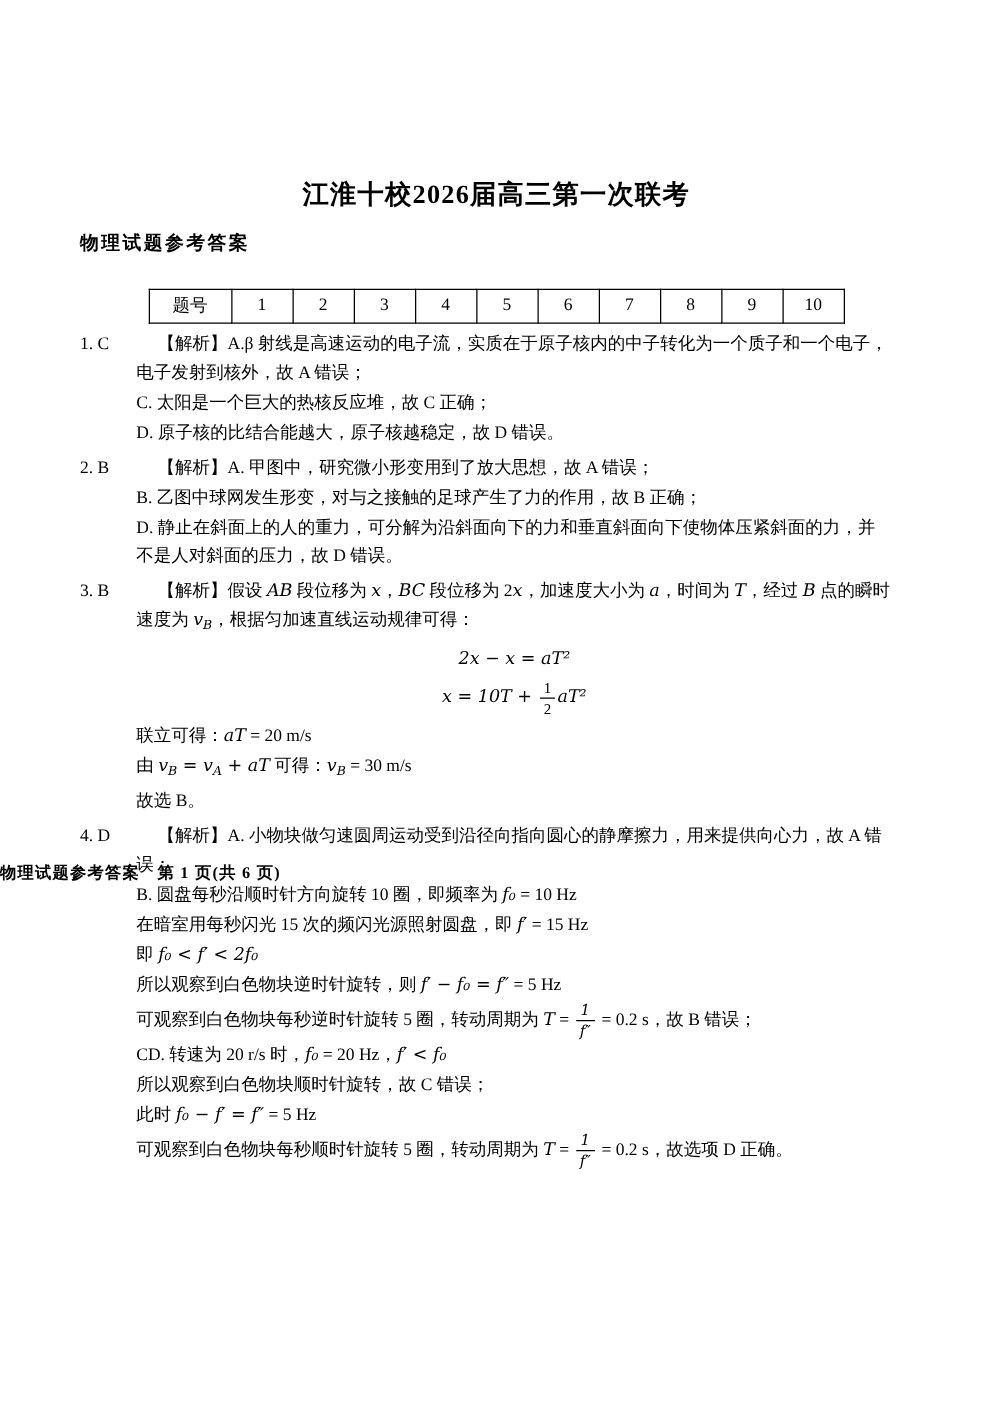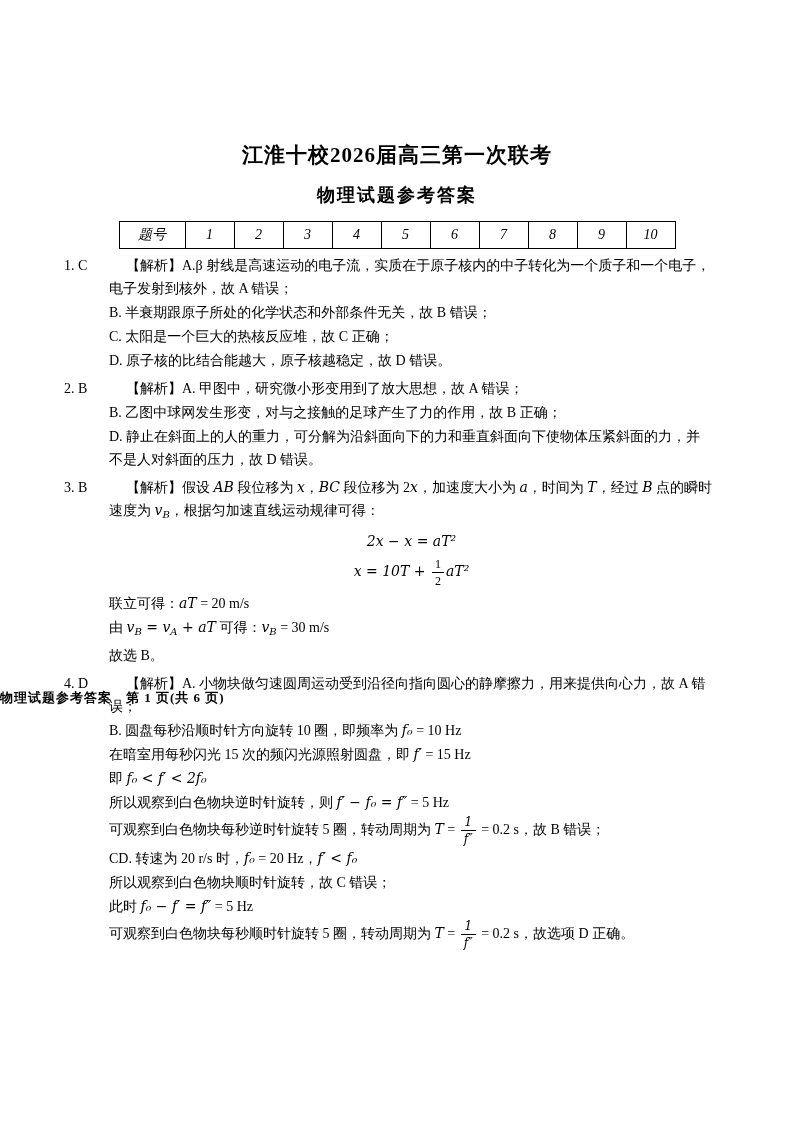--- a/index.html
+++ b/index.html
@@ -10,24 +10,24 @@
     color:#000;
     position:relative;
     overflow:hidden;
   }
   .page { position:relative; width:794px; height:811px; padding:143px 64px 0 64px; }
   .title {
     text-align:center; font-size:21px; font-weight:bold; letter-spacing:1px;
     line-height:24px;
   }
   .subtitle {
-    text-align:center; font-size:18px; font-weight:bold; letter-spacing:2px;
+    text-align:left; font-size:15px; font-weight:bold; letter-spacing:2px;
     margin-top:17px; line-height:22px;
   }
-  table.answers { border-collapse:collapse; margin:15px auto 0 auto;font-style:italic; }
+  table.answers { border-collapse:collapse; margin:25px auto 0 auto; }
   table.answers td {
     border:1px solid #000; text-align:center; vertical-align:middle;
     font-size:14px; width:49px; height:27px; padding:0;
   }
   table.answers td.tbl-label { width:66px; }
   .section-heading {
     font-size:15px; font-weight:bold; margin-top:11px; line-height:22px;
   }
   .questions { margin-top:5px; }
   .question { position:relative; padding-left:29px; margin-bottom:5px; font-size:14px; }
@@ -75,21 +75,20 @@
           <td>10</td>
         </tr>
       </tbody>
   </table>
 
 
   <div class="questions">
       <div class="question">
         <span class="q-label">1. C</span>
         <div class="q-line first"><span class="txt">【解析】A.β 射线是高速运动的电子流，实质在于原子核内的中子转化为一个质子和一个电子，电子发射到核外，故 A 错误；</span></div>
-        <div class="q-line"><span class="txt">B. 半衰期跟原子所处的化学状态和外部条件无关，故 B 错误；</span></div>
         <div class="q-line"><span class="txt">C. 太阳是一个巨大的热核反应堆，故 C 正确；</span></div>
         <div class="q-line"><span class="txt">D. 原子核的比结合能越大，原子核越稳定，故 D 错误。</span></div>
       </div>
       <div class="question">
         <span class="q-label">2. B</span>
         <div class="q-line first"><span class="txt">【解析】A. 甲图中，研究微小形变用到了放大思想，故 A 错误；</span></div>
         <div class="q-line"><span class="txt">B. 乙图中球网发生形变，对与之接触的足球产生了力的作用，故 B 正确；</span></div>
         <div class="q-line"><span class="txt">D. 静止在斜面上的人的重力，可分解为沿斜面向下的力和垂直斜面向下使物体压紧斜面的力，并不是人对斜面的压力，故 D 错误。</span></div>
       </div>
       <div class="question">

